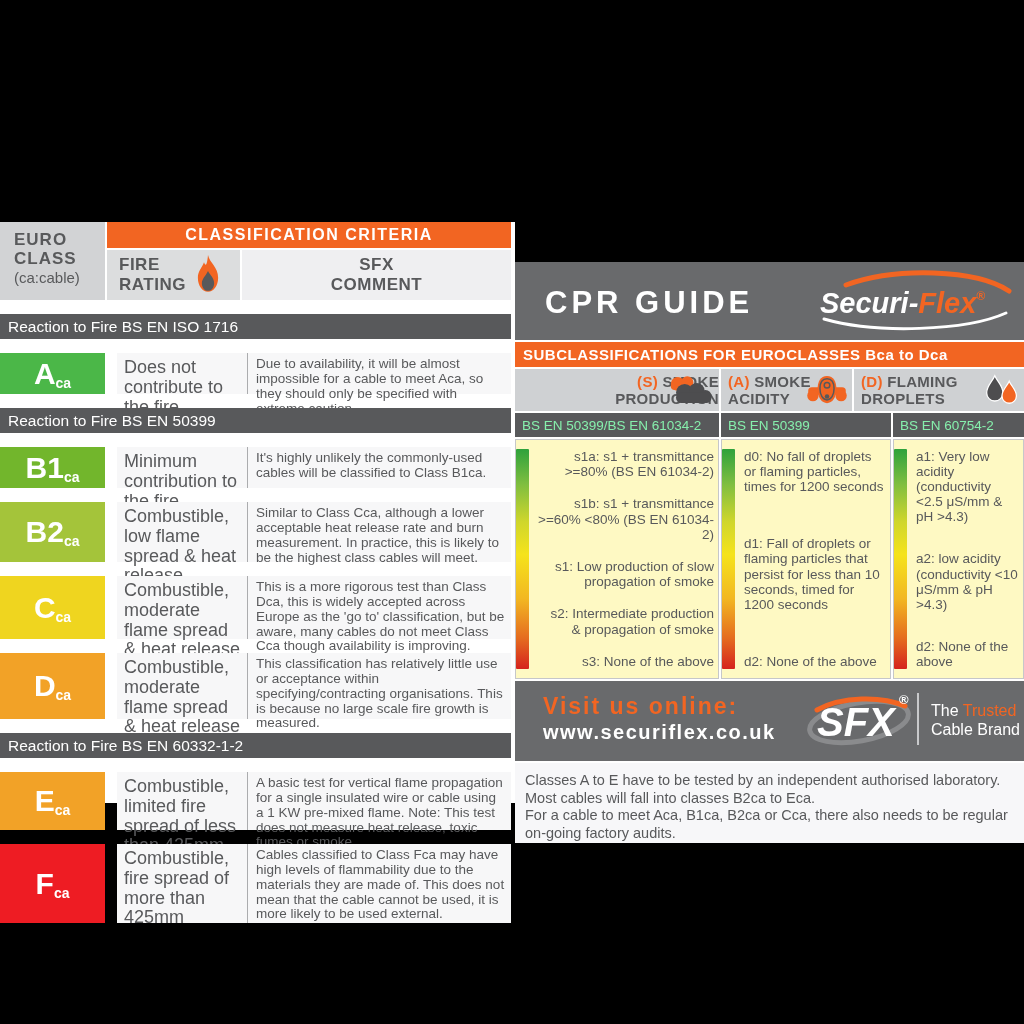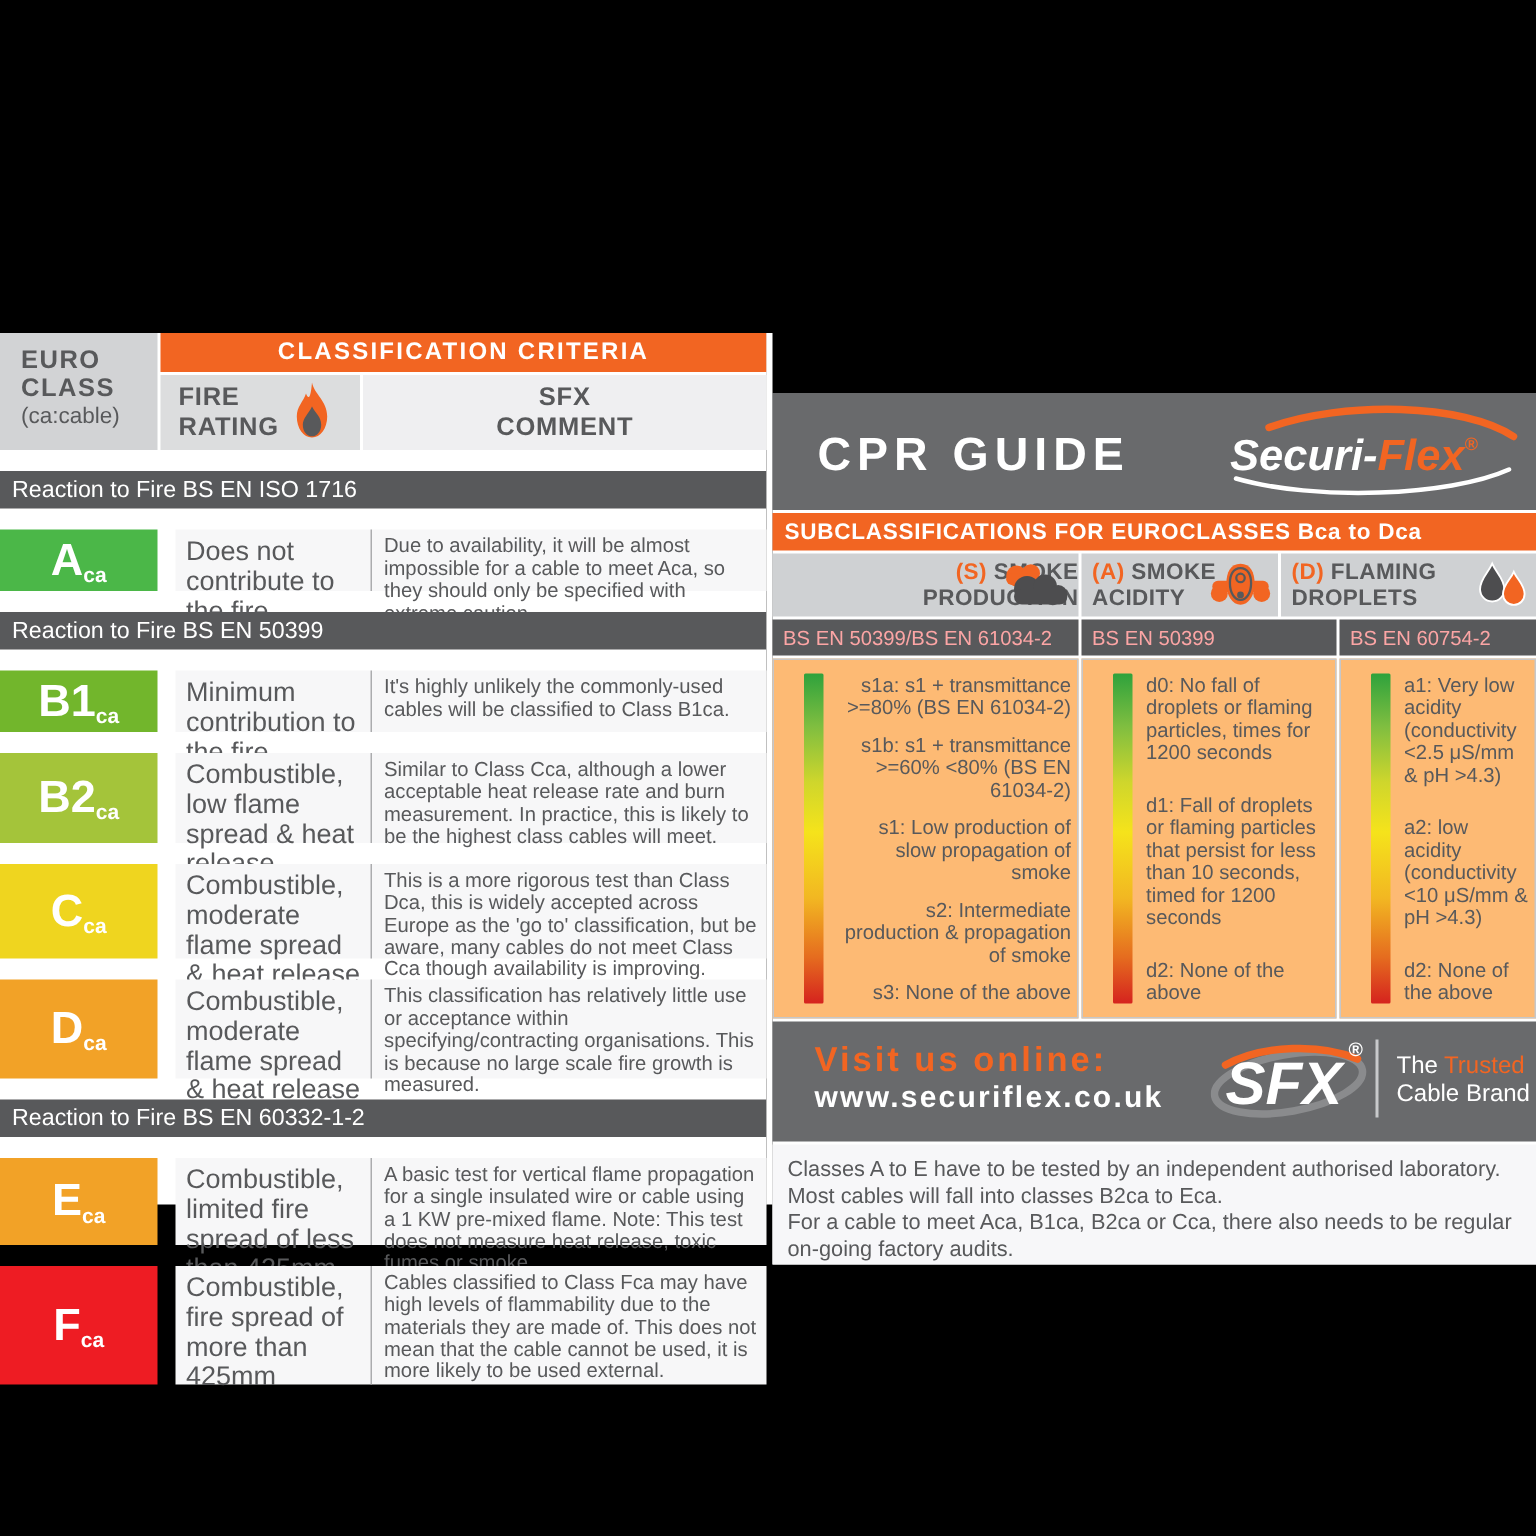--- a/index.html
+++ b/index.html
@@ -52,23 +52,23 @@
   .col-row{display:flex;gap:2px;flex:none;}
   .w-s{width:204px;flex:none;box-sizing:border-box;text-align:right;}
   .w-d{width:170px;flex:none;box-sizing:border-box;}
   .w-a{flex:1;box-sizing:border-box;}
   .col-heads{height:42px;}
   .col-head{background:#CFD1D3;color:#58595B;font-weight:bold;font-size:15px;line-height:17px;
             padding:4px 0 0 7px;position:relative;letter-spacing:0.3px;}
   .col-head .pref{color:#F26522;}
   .ch-icon{position:absolute;right:4px;top:5px;}
   .std-band{height:24px;}
-  .std-cell{background:#58595B;color:#fca5a5;font-size:13.5px;display:flex;align-items:center;padding-left:7px;}
+  .std-cell{background:#58595B;color:#86efac;font-size:13.5px;display:flex;align-items:center;padding-left:7px;}
   .lists{height:240px;}
-  .panel{background:#fdba74;border:1px solid #C6C7C9;display:flex;padding:9px 4px 9px 20px;}
+  .panel{background:#fef9c3;border:1px solid #C6C7C9;display:flex;padding:9px 4px 9px 0;}
   .gbar{width:13px;flex:none;border-radius:1px;
         background:linear-gradient(to bottom,#2FA23C 0%,#7FBE40 16%,#CFD62C 33%,#F5E31B 48%,#F2B722 68%,#E56C1F 86%,#D5231E 100%);}
   .items{flex:1;display:flex;flex-direction:column;justify-content:space-between;
          padding-left:9px;color:#58595B;font-size:13.5px;line-height:1.12;}
   .visit{height:80px;flex:none;background:#696A6C;position:relative;}
   .visit-l1{position:absolute;left:28px;top:12px;color:#F26522;font-weight:bold;font-size:23px;letter-spacing:2px;}
   .visit-l2{position:absolute;left:28px;top:40px;color:#fff;font-weight:bold;font-size:20px;letter-spacing:1.5px;cursor:pointer;}
   .sfx-logo{position:absolute;left:292px;top:5px;}
   .tag-divider{position:absolute;left:402px;top:12px;width:2px;height:52px;background:#C8C9CB;}
   .brand-tag{position:absolute;left:416px;top:20px;color:#fff;font-size:16px;line-height:19px;}

